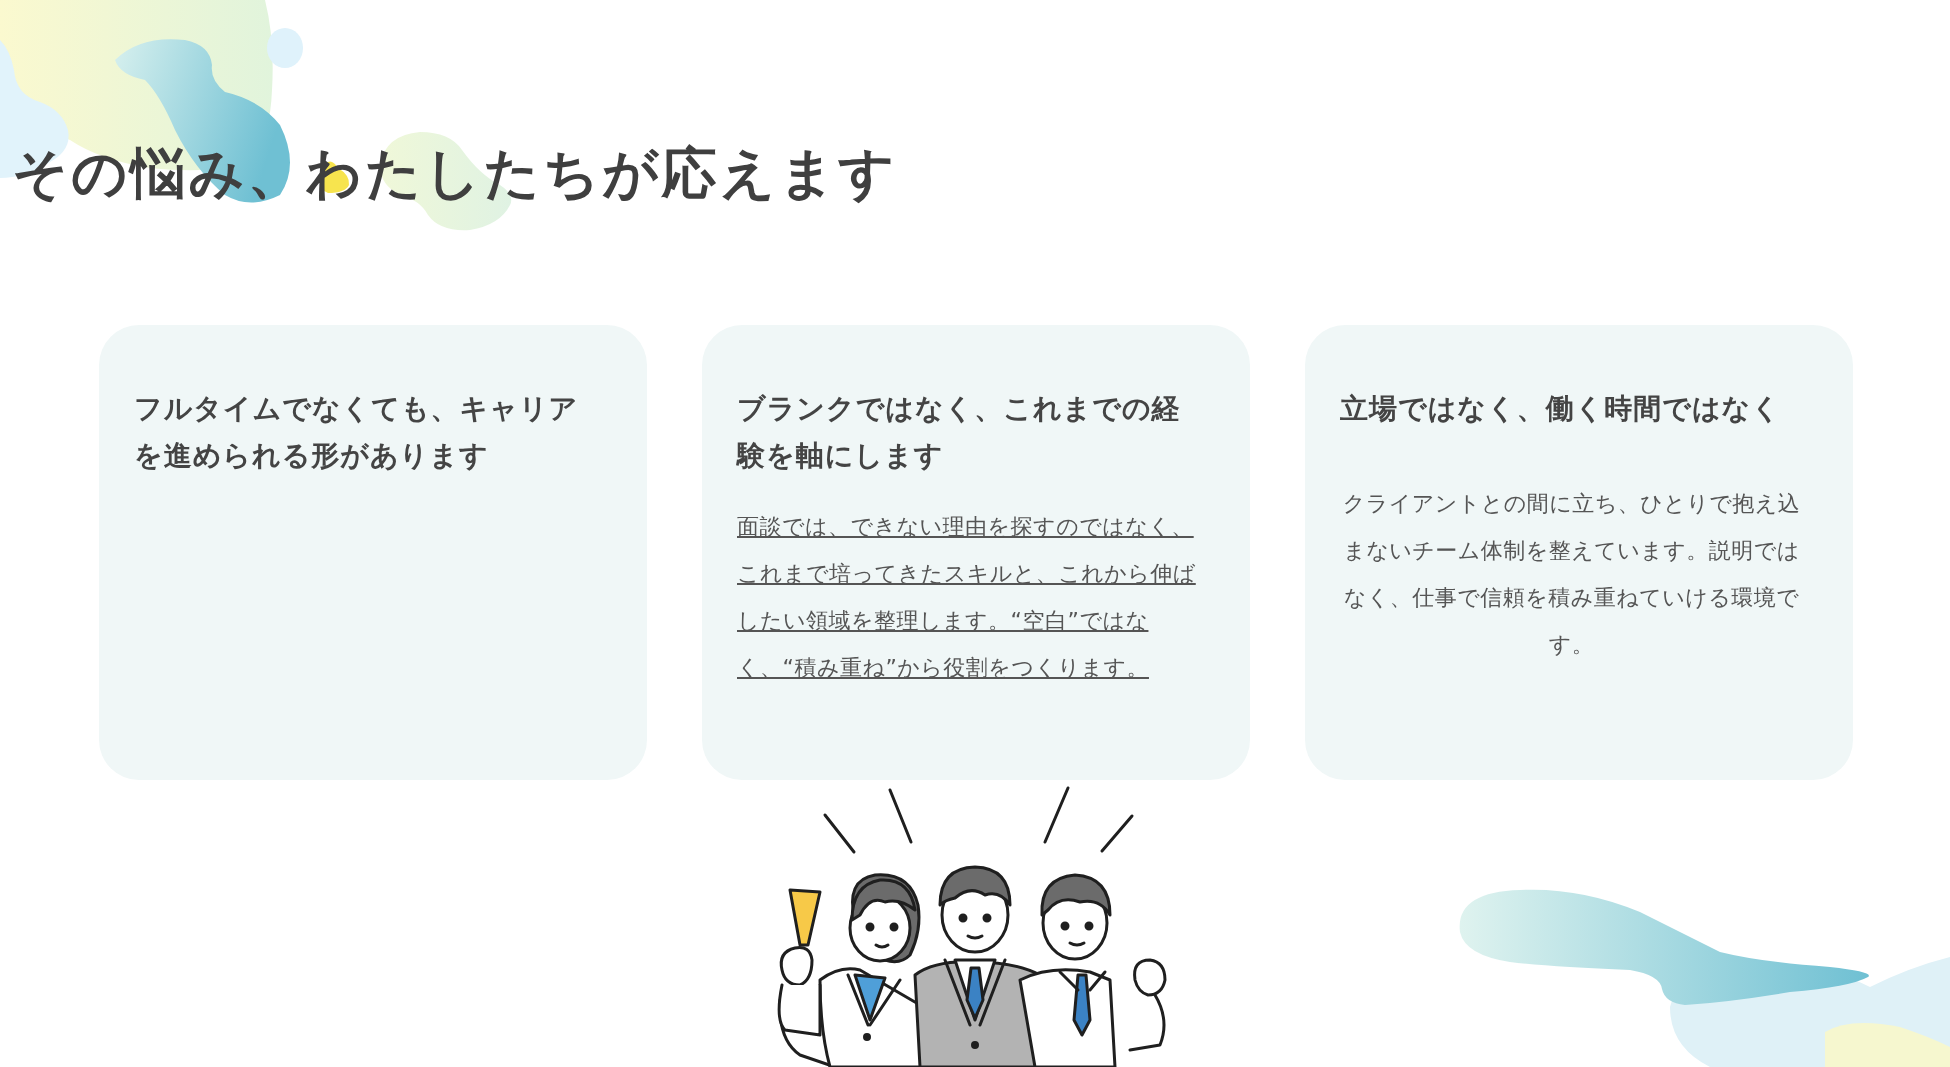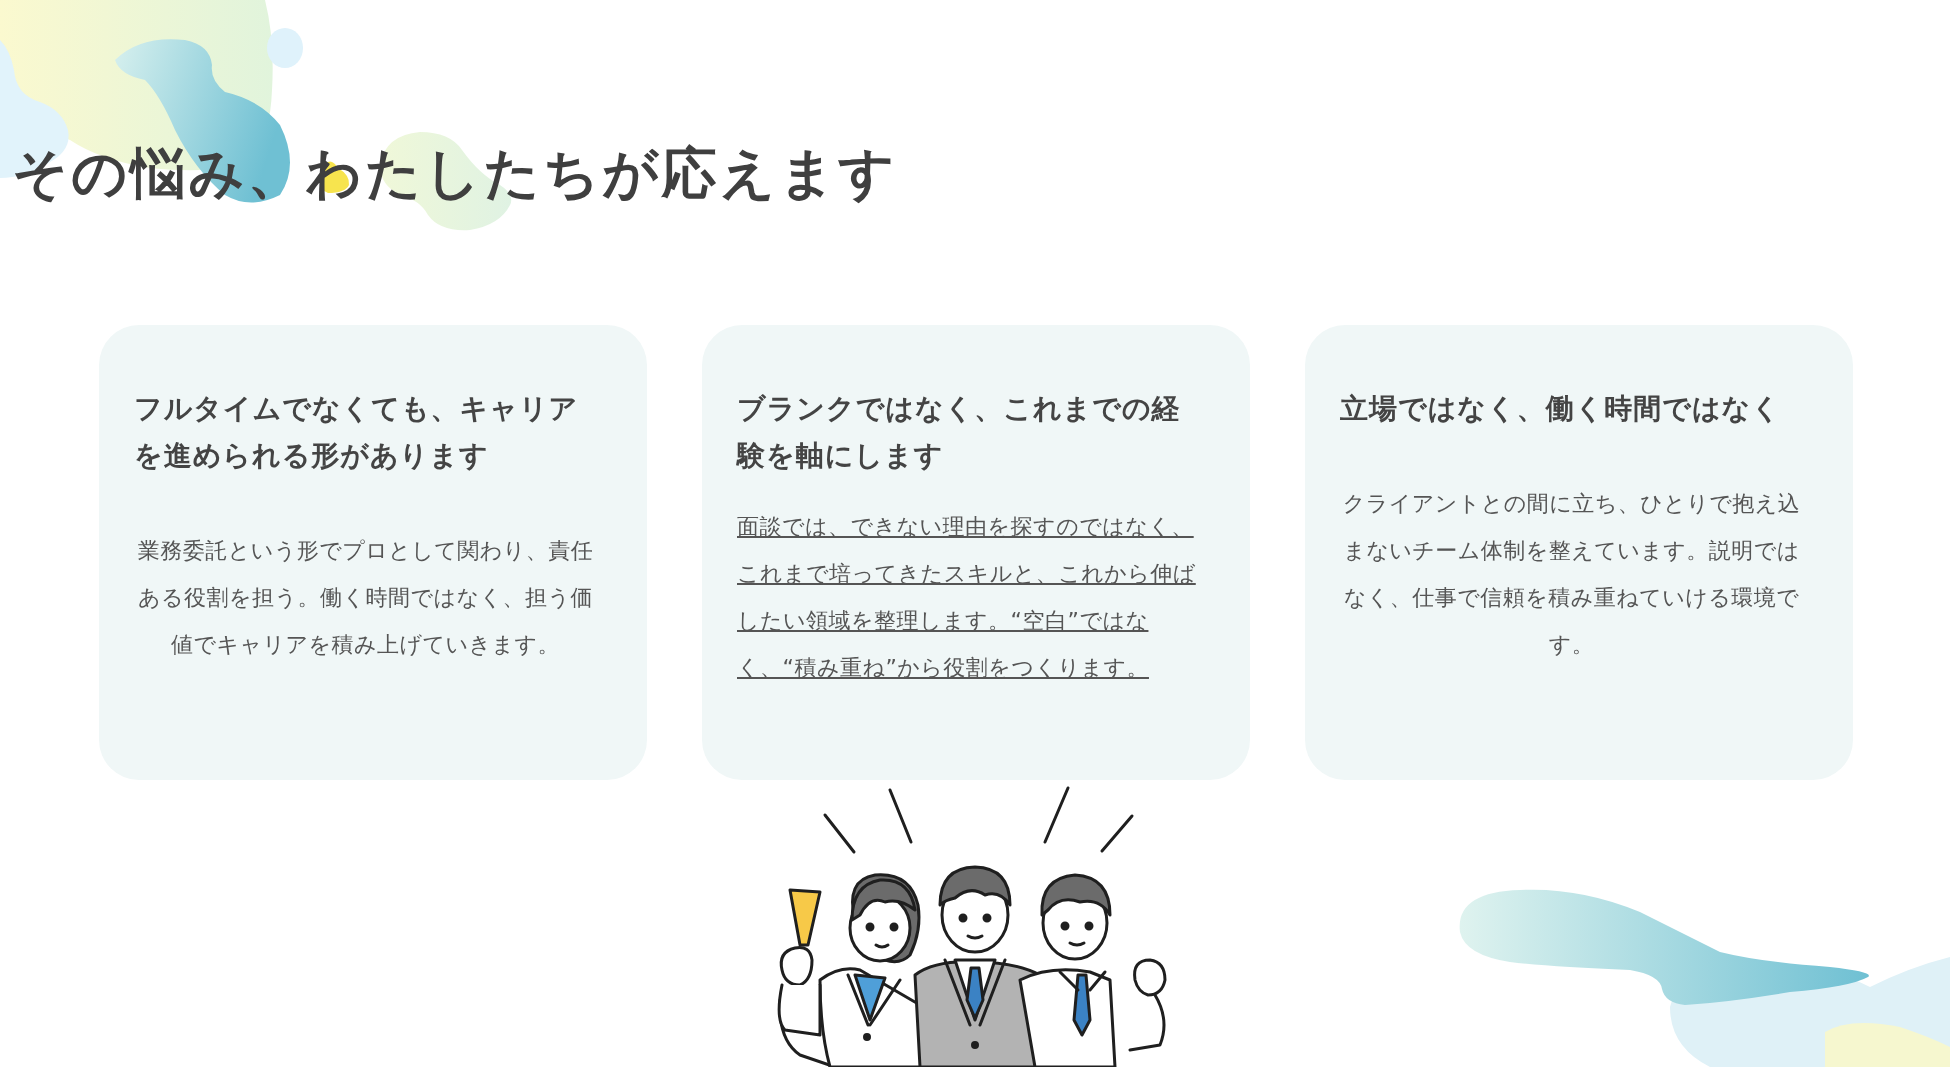--- a/index.html
+++ b/index.html
@@ -114,21 +114,20 @@
   <path d="M240 150 Q250 110 320 110 Q380 100 440 130 Q480 110 520 100 L520 210 L280 210 Q240 190 240 150 Z" fill="#dff1f7"></path>
   <path d="M395 175 Q420 160 470 170 Q500 180 520 190 L520 210 L395 210 Z" fill="#f6f7cf"></path>
   <path d="M30 75 Q25 35 90 33 Q150 30 210 55 Q260 80 290 95 Q330 105 400 110 Q445 115 438 120 Q420 130 360 135 Q300 145 255 148 Q235 146 232 132 Q230 118 200 113 Q120 110 80 105 Q35 98 30 75 Z" fill="url(#gTeal2)"></path>
 </svg>
 
 <h1 class="section-title">その悩み、わたしたちが応えます</h1>
 
 <div class="cards">
   <div class="card card-1">
     <h2 class="card-title">フルタイムでなくても、キャリアを進められる形があります</h2>
-    <p class="card-body">業務委託という形でプロとして関わり、責任ある役割を担う。働く時間ではなく、担う価値でキャリアを積み上げていきます。</p>
   </div>
   <div class="card card-2">
     <h2 class="card-title">ブランクではなく、これまでの経験を軸にします</h2>
     <p class="card-body">面談では、できない理由を探すのではなく、これまで培ってきたスキルと、これから伸ばしたい領域を整理します。“空白”ではなく、“積み重ね”から役割をつくります。</p>
   </div>
   <div class="card card-3">
     <h2 class="card-title">立場ではなく、働く時間ではなく</h2>
     <p class="card-body">クライアントとの間に立ち、ひとりで抱え込まないチーム体制を整えています。説明ではなく、仕事で信頼を積み重ねていける環境です。</p>
   </div>
 </div>

